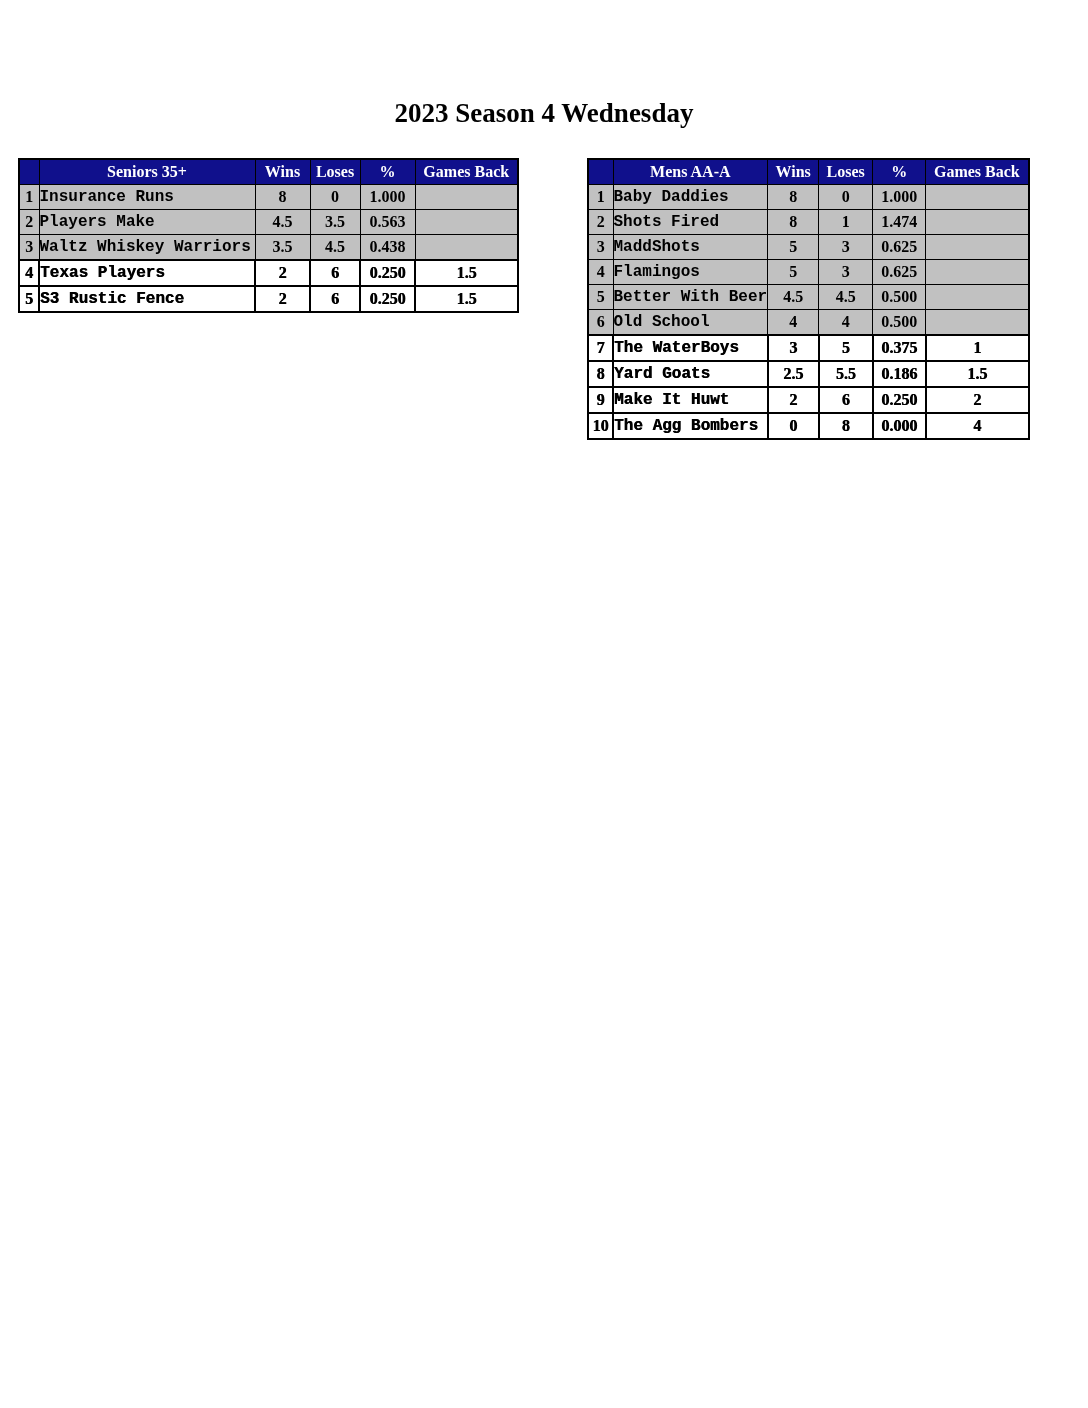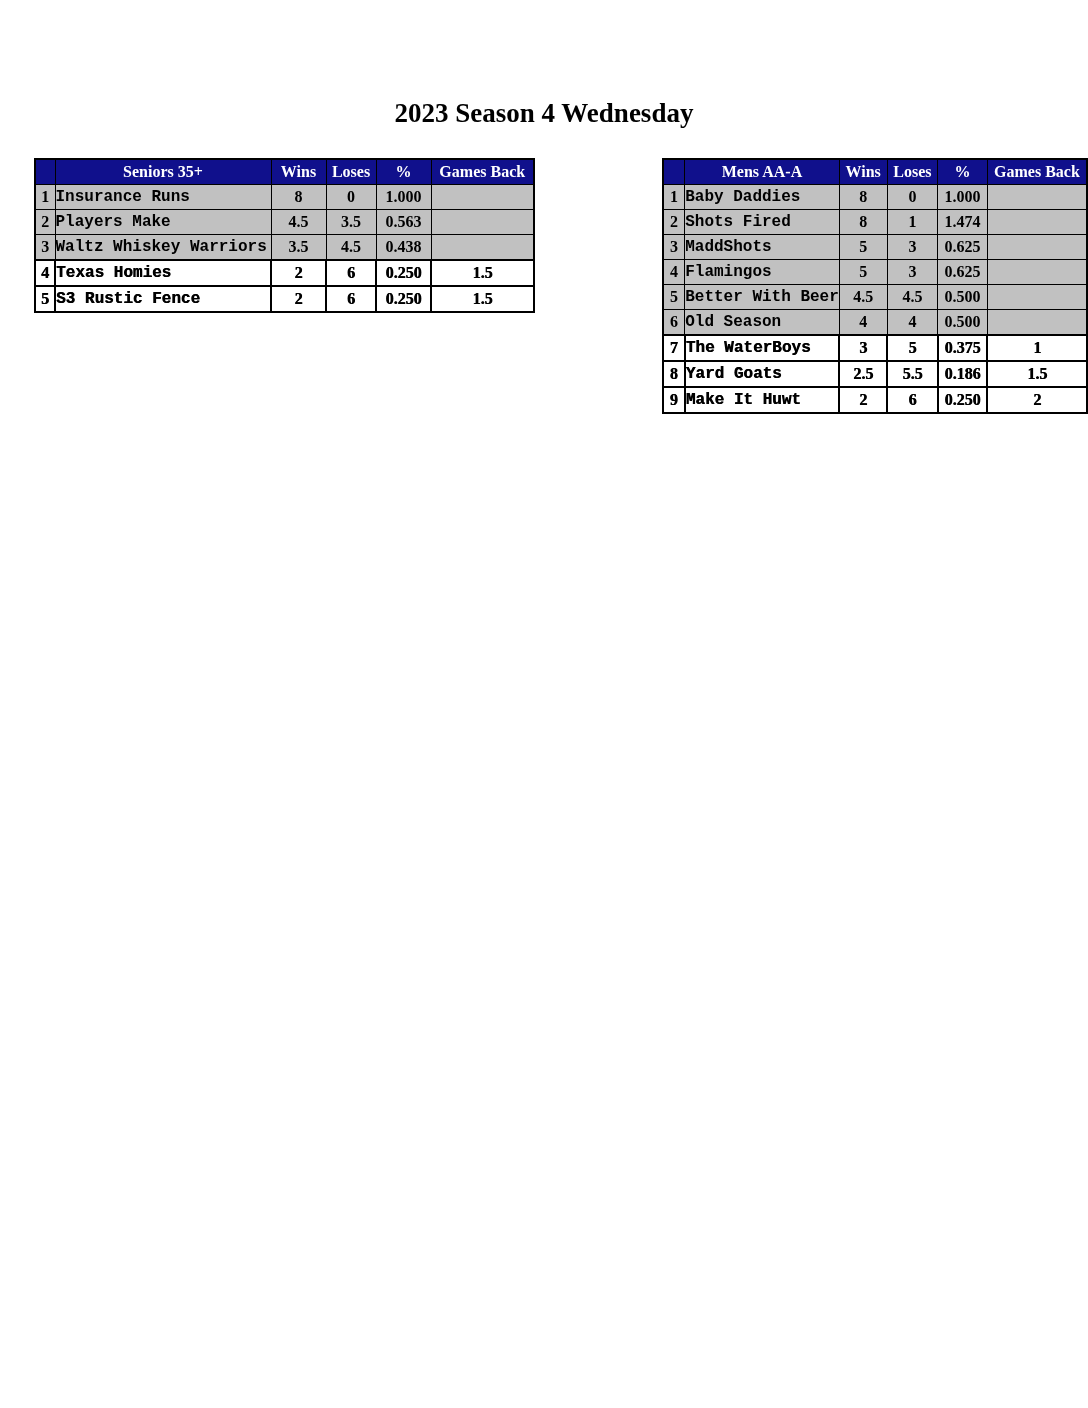--- a/index.html
+++ b/index.html
@@ -24,21 +24,20 @@
     text-align:center;
     font-size:27px;
     font-weight:bold;
     margin:0;
   }
   table.standings{
     position:absolute;
     border-collapse:collapse;
     table-layout:fixed;
     border:2px solid var(--border);
-    margin-left:16px;
   }
   table.standings th, table.standings td{
     border:1px solid var(--border);
     font-weight:bold;
     font-size:16px;
     height:24px;
     padding:0;
     overflow:hidden;
     white-space:nowrap;
     vertical-align:middle;
@@ -103,37 +102,37 @@
           <tr class="row-gray">
             <td class="rank-cell">3</td>
             <td class="team-cell">Waltz Whiskey Warriors</td>
             <td class="num-cell">3.5</td>
             <td class="num-cell">4.5</td>
             <td class="num-cell">0.438</td>
             <td class="num-cell"></td>
           </tr>
           <tr class="row-white">
             <td class="rank-cell">4</td>
-            <td class="team-cell">Texas Homies</td>
+            <td class="team-cell">Texas Players</td>
             <td class="num-cell">2</td>
             <td class="num-cell">6</td>
             <td class="num-cell">0.250</td>
             <td class="num-cell">1.5</td>
           </tr>
           <tr class="row-white">
             <td class="rank-cell">5</td>
             <td class="team-cell">S3 Rustic Fence</td>
             <td class="num-cell">2</td>
             <td class="num-cell">6</td>
             <td class="num-cell">0.250</td>
             <td class="num-cell">1.5</td>
           </tr>
         </tbody>
       </table>
-      <table class="standings" style="left: 646px; top: 158px;">
+      <table class="standings" style="left: 587px; top: 158px;">
         <colgroup>
           <col style="width: 25px;">
           <col style="width: 154px;">
           <col style="width: 51px;">
           <col style="width: 54px;">
           <col style="width: 53px;">
           <col style="width: 103px;">
         </colgroup>
         <thead>
           <tr>
@@ -181,21 +180,21 @@
           <tr class="row-gray">
             <td class="rank-cell">5</td>
             <td class="team-cell">Better With Beer</td>
             <td class="num-cell">4.5</td>
             <td class="num-cell">4.5</td>
             <td class="num-cell">0.500</td>
             <td class="num-cell"></td>
           </tr>
           <tr class="row-gray">
             <td class="rank-cell">6</td>
-            <td class="team-cell">Old Season</td>
+            <td class="team-cell">Old School</td>
             <td class="num-cell">4</td>
             <td class="num-cell">4</td>
             <td class="num-cell">0.500</td>
             <td class="num-cell"></td>
           </tr>
           <tr class="row-white">
             <td class="rank-cell">7</td>
             <td class="team-cell">The WaterBoys</td>
             <td class="num-cell">3</td>
             <td class="num-cell">5</td>
@@ -211,16 +210,24 @@
             <td class="num-cell">1.5</td>
           </tr>
           <tr class="row-white">
             <td class="rank-cell">9</td>
             <td class="team-cell">Make It Huwt</td>
             <td class="num-cell">2</td>
             <td class="num-cell">6</td>
             <td class="num-cell">0.250</td>
             <td class="num-cell">2</td>
           </tr>
+          <tr class="row-white">
+            <td class="rank-cell">10</td>
+            <td class="team-cell">The Agg Bombers</td>
+            <td class="num-cell">0</td>
+            <td class="num-cell">8</td>
+            <td class="num-cell">0.000</td>
+            <td class="num-cell">4</td>
+          </tr>
         </tbody>
       </table>
     </div>
 </div>
 
 </body></html>

